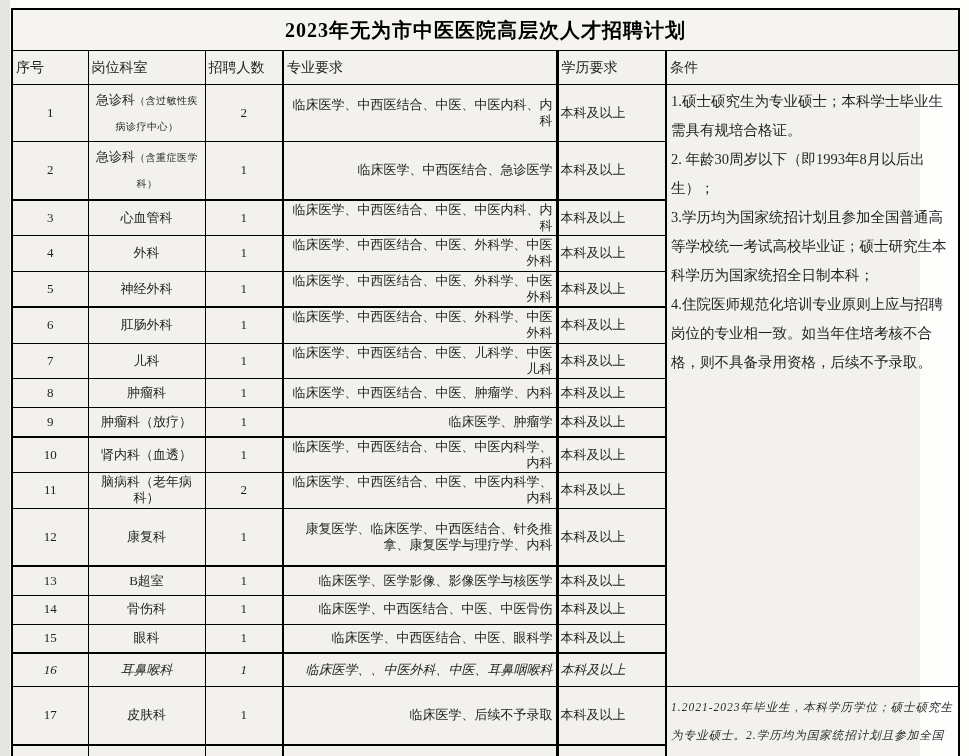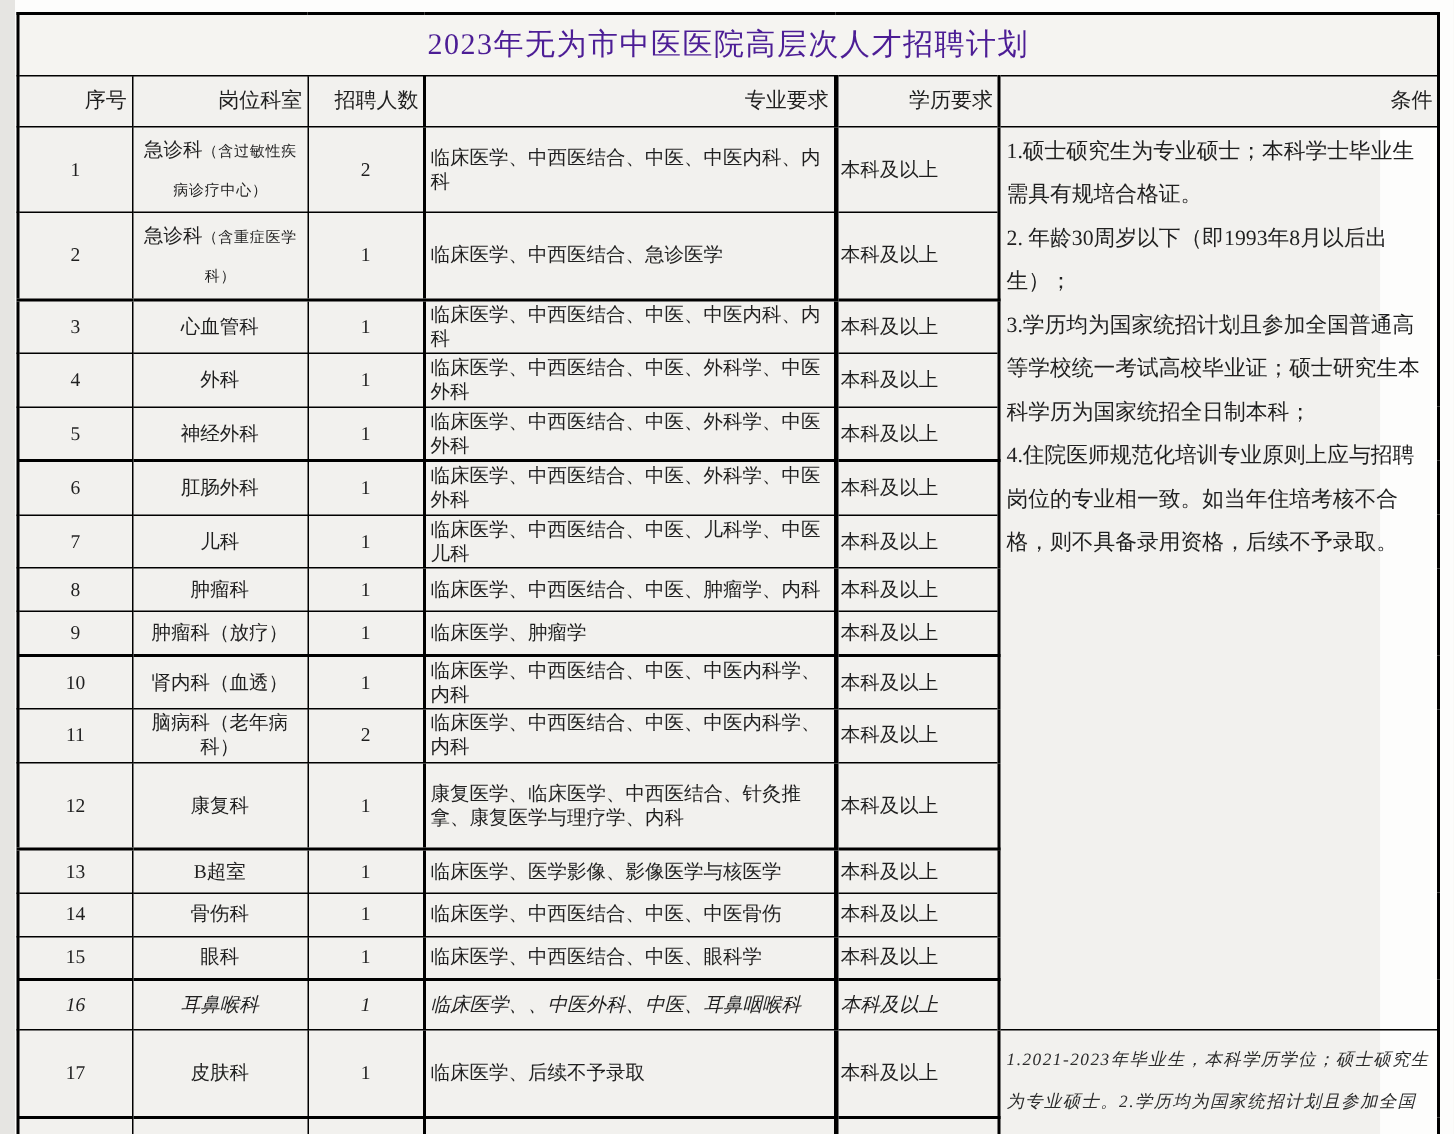--- a/index.html
+++ b/index.html
@@ -28,33 +28,33 @@
     padding:1px 3px;
     font-size:13px;
     line-height:1.25;
     overflow:hidden;
     vertical-align:middle;
   }
   tr.thick td{border-bottom-width:2px;}
   .title-cell{
     height:38px;text-align:center;
     font-size:20px;letter-spacing:1px;
-    color:#4c1d95;font-weight:400;
+    color:#000000;font-weight:700;
     background:#f5f4f1;
   }
   tr.head th{
-    height:31px;font-weight:400;font-size:14px;text-align:right;
+    height:31px;font-weight:400;font-size:14px;text-align:left;
     background:#f2f1ee;
   }
   .c-serial{text-align:center;}
   .c-dept{text-align:center;}
   .c-dept.left{text-align:center;vertical-align:middle;padding-left:4px;line-height:2.0;}
   .dept-note{font-size:10px;letter-spacing:0.5px;}
   .c-count{text-align:center;}
-  .c-major{text-align:left;padding-left:3px;}
+  .c-major{text-align:right;padding-left:3px;}
   .c-degree{
     text-align:left;padding-left:2px;
     border-left:3px solid #000;border-right:2px solid #000;
   }
   .c-major{border-left:2px solid #000;}
   .c-cond{
     vertical-align:top;text-align:left;
     padding:2px 2px 2px 4px;
     font-size:14.5px;line-height:29px;
     white-space:pre-line;

